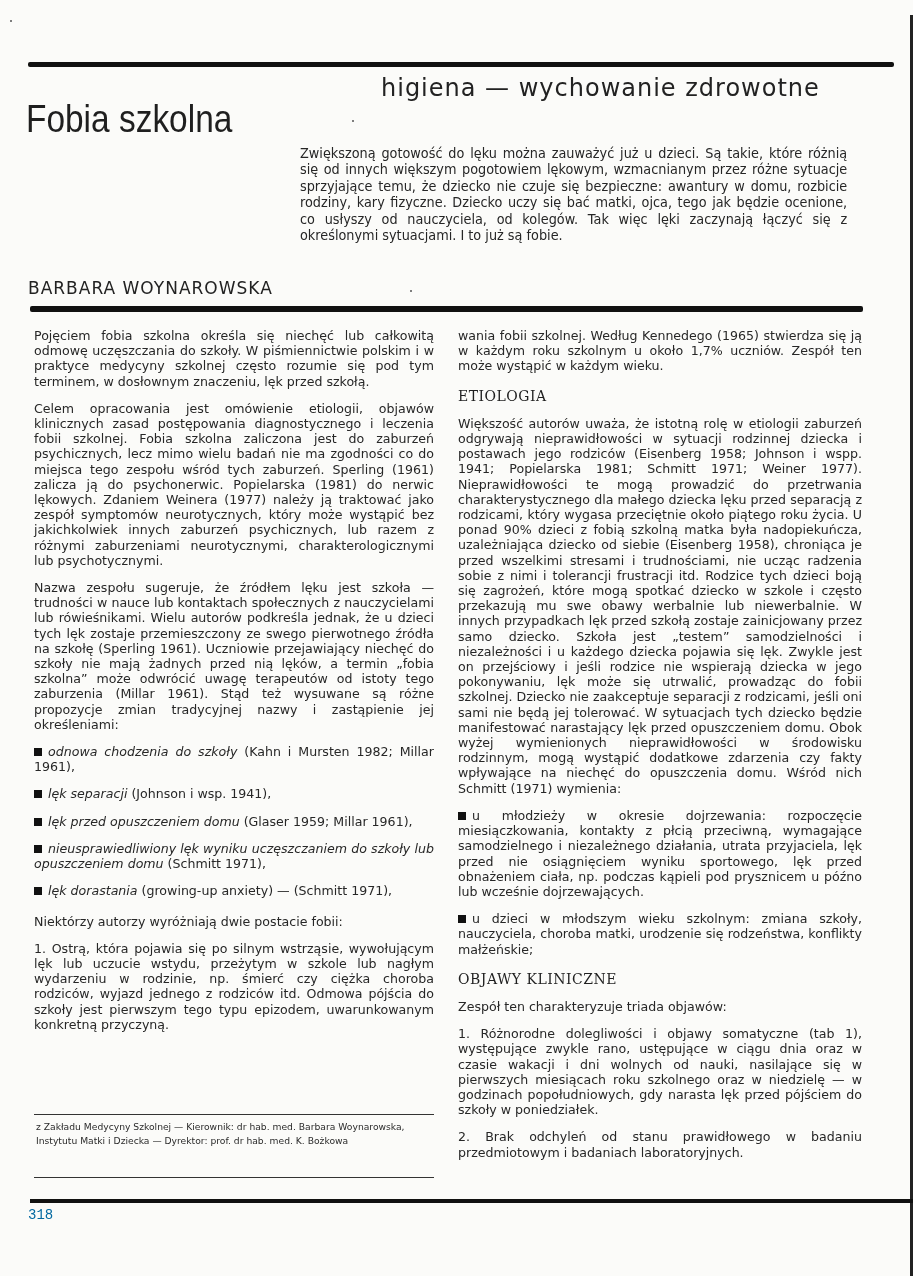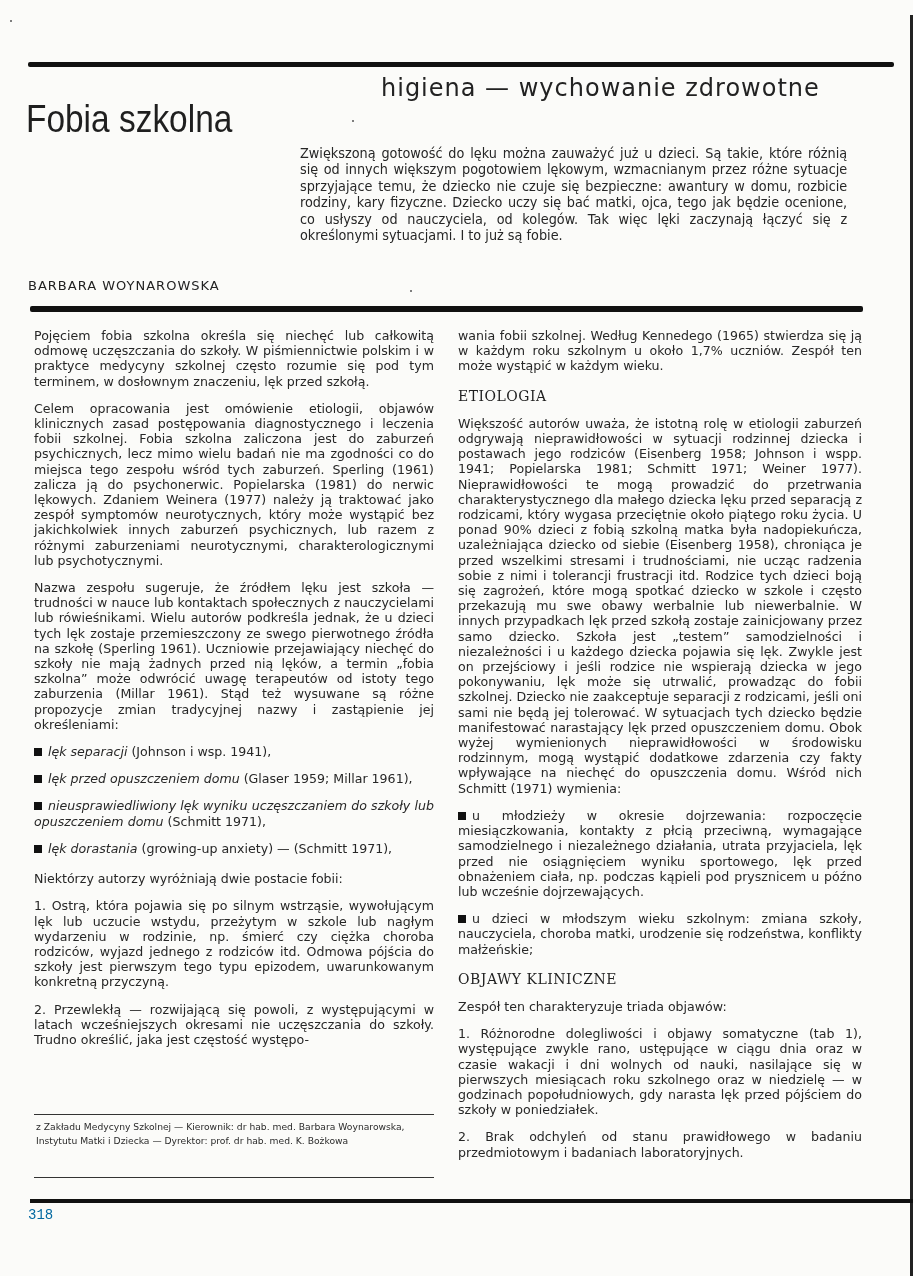--- a/index.html
+++ b/index.html
@@ -26,21 +26,21 @@
     font-family: "Liberation Sans Narrow", "Liberation Sans", sans-serif;
     font-size: 38px; color: #1f1f1f; transform: scaleX(0.88); transform-origin: left;
   }
   .lead {
     position: absolute; left: 300px; top: 146px; width: 570px;
     font-family: "DejaVu Sans", sans-serif; font-size: 13.4px; line-height: 16.4px;
     color: #262626; text-align: justify; transform: scaleX(0.96); transform-origin: left;
   }
   .author {
     position: absolute; left: 28px; top: 278px;
-    font-family: "DejaVu Sans", sans-serif; font-size: 13px; letter-spacing: 1px; color: #222;
+    font-family: "DejaVu Sans", sans-serif; font-size: 17px; letter-spacing: 1px; color: #222;
   }
   .rule-mid {
     position: absolute; left: 30px; top: 306px; width: 833px; height: 6px;
     background: #111; border-radius: 2px;
   }
   .col {
     position: absolute; top: 328px;
     font-family: "DejaVu Sans", sans-serif; font-size: 12.6px; line-height: 15.2px;
     color: #272727; text-align: justify;
   }
@@ -84,29 +84,29 @@
 <div class="title">Fobia szkolna</div>
 <div class="lead">Zwiększoną gotowość do lęku można zauważyć już u dzieci. Są takie, które różnią się od innych większym pogotowiem lękowym, wzmacnianym przez różne sytuacje sprzyjające temu, że dziecko nie czuje się bezpieczne: awantury w domu, rozbicie rodziny, kary fizyczne. Dziecko uczy się bać matki, ojca, tego jak będzie ocenione, co usłyszy od nauczyciela, od kolegów. Tak więc lęki zaczynają łączyć się z określonymi sytuacjami. I to już są fobie.</div>
 <div class="author">BARBARA WOYNAROWSKA</div>
 <div class="rule-mid"></div>
 
 <div class="col col-left">
   <p>Pojęciem fobia szkolna określa się niechęć lub całkowitą odmowę uczęszczania do szkoły. W piśmiennictwie polskim i w praktyce medycyny szkolnej często rozumie się pod tym terminem, w dosłownym znaczeniu, lęk przed szkołą.</p>
   <p>Celem opracowania jest omówienie etiologii, objawów klinicznych zasad postępowania diagnostycznego i leczenia fobii szkolnej. Fobia szkolna zaliczona jest do zaburzeń psychicznych, lecz mimo wielu badań nie ma zgodności co do miejsca tego zespołu wśród tych zaburzeń. Sperling (1961) zalicza ją do psychonerwic. Popielarska (1981) do nerwic lękowych. Zdaniem Weinera (1977) należy ją traktować jako zespół symptomów neurotycznych, który może wystąpić bez jakichkolwiek innych zaburzeń psychicznych, lub razem z różnymi zaburzeniami neurotycznymi, charakterologicznymi lub psychotycznymi.</p>
   <p>Nazwa zespołu sugeruje, że źródłem lęku jest szkoła — trudności w nauce lub kontaktach społecznych z nauczycielami lub rówieśnikami. Wielu autorów podkreśla jednak, że u dzieci tych lęk zostaje przemieszczony ze swego pierwotnego źródła na szkołę (Sperling 1961). Uczniowie przejawiający niechęć do szkoły nie mają żadnych przed nią lęków, a termin „fobia szkolna” może odwrócić uwagę terapeutów od istoty tego zaburzenia (Millar 1961). Stąd też wysuwane są różne propozycje zmian tradycyjnej nazwy i zastąpienie jej określeniami:</p>
 
+  <p class="bullet"><span class="ital">odnowa chodzenia do szkoły</span><span> (Kahn i Mursten 1982; Millar 1961),</span></p>
   <p class="bullet"><span class="ital">lęk separacji</span><span> (Johnson i wsp. 1941),</span></p>
   <p class="bullet"><span class="ital">lęk przed opuszczeniem domu</span><span> (Glaser 1959; Millar 1961),</span></p>
   <p class="bullet"><span class="ital">nieusprawiedliwiony lęk wyniku uczęszczaniem do szkoły lub opuszczeniem domu</span><span> (Schmitt 1971),</span></p>
   <p class="bullet"><span class="ital">lęk dorastania</span><span> (growing-up anxiety) — (Schmitt 1971),</span></p>
 
   <div class="gap"></div>
   <p>Niektórzy autorzy wyróżniają dwie postacie fobii:</p>
   <p>1. Ostrą, która pojawia się po silnym wstrząsie, wywołującym lęk lub uczucie wstydu, przeżytym w szkole lub nagłym wydarzeniu w rodzinie, np. śmierć czy ciężka choroba rodziców, wyjazd jednego z rodziców itd. Odmowa pójścia do szkoły jest pierwszym tego typu epizodem, uwarunkowanym konkretną przyczyną.</p>
-  <p>2. Przewlekłą — rozwijającą się powoli, z występującymi w latach wcześniejszych okresami nie uczęszczania do szkoły. Trudno określić, jaka jest częstość występo-</p>
 </div>
 
 <div class="footnote-rule" style="top:1114px;"></div>
 <div class="footnote">z Zakładu Medycyny Szkolnej — Kierownik: dr hab. med. Barbara Woynarowska, Instytutu Matki i Dziecka — Dyrektor: prof. dr hab. med. K. Bożkowa</div>
 <div class="footnote-rule" style="top:1177px;"></div>
 
 <div class="col col-right">
   <p>wania fobii szkolnej. Według Kennedego (1965) stwierdza się ją w każdym roku szkolnym u około 1,7% uczniów. Zespół ten może wystąpić w każdym wieku.</p>
   <div class="gap"></div>
   <p class="heading">ETIOLOGIA</p>

